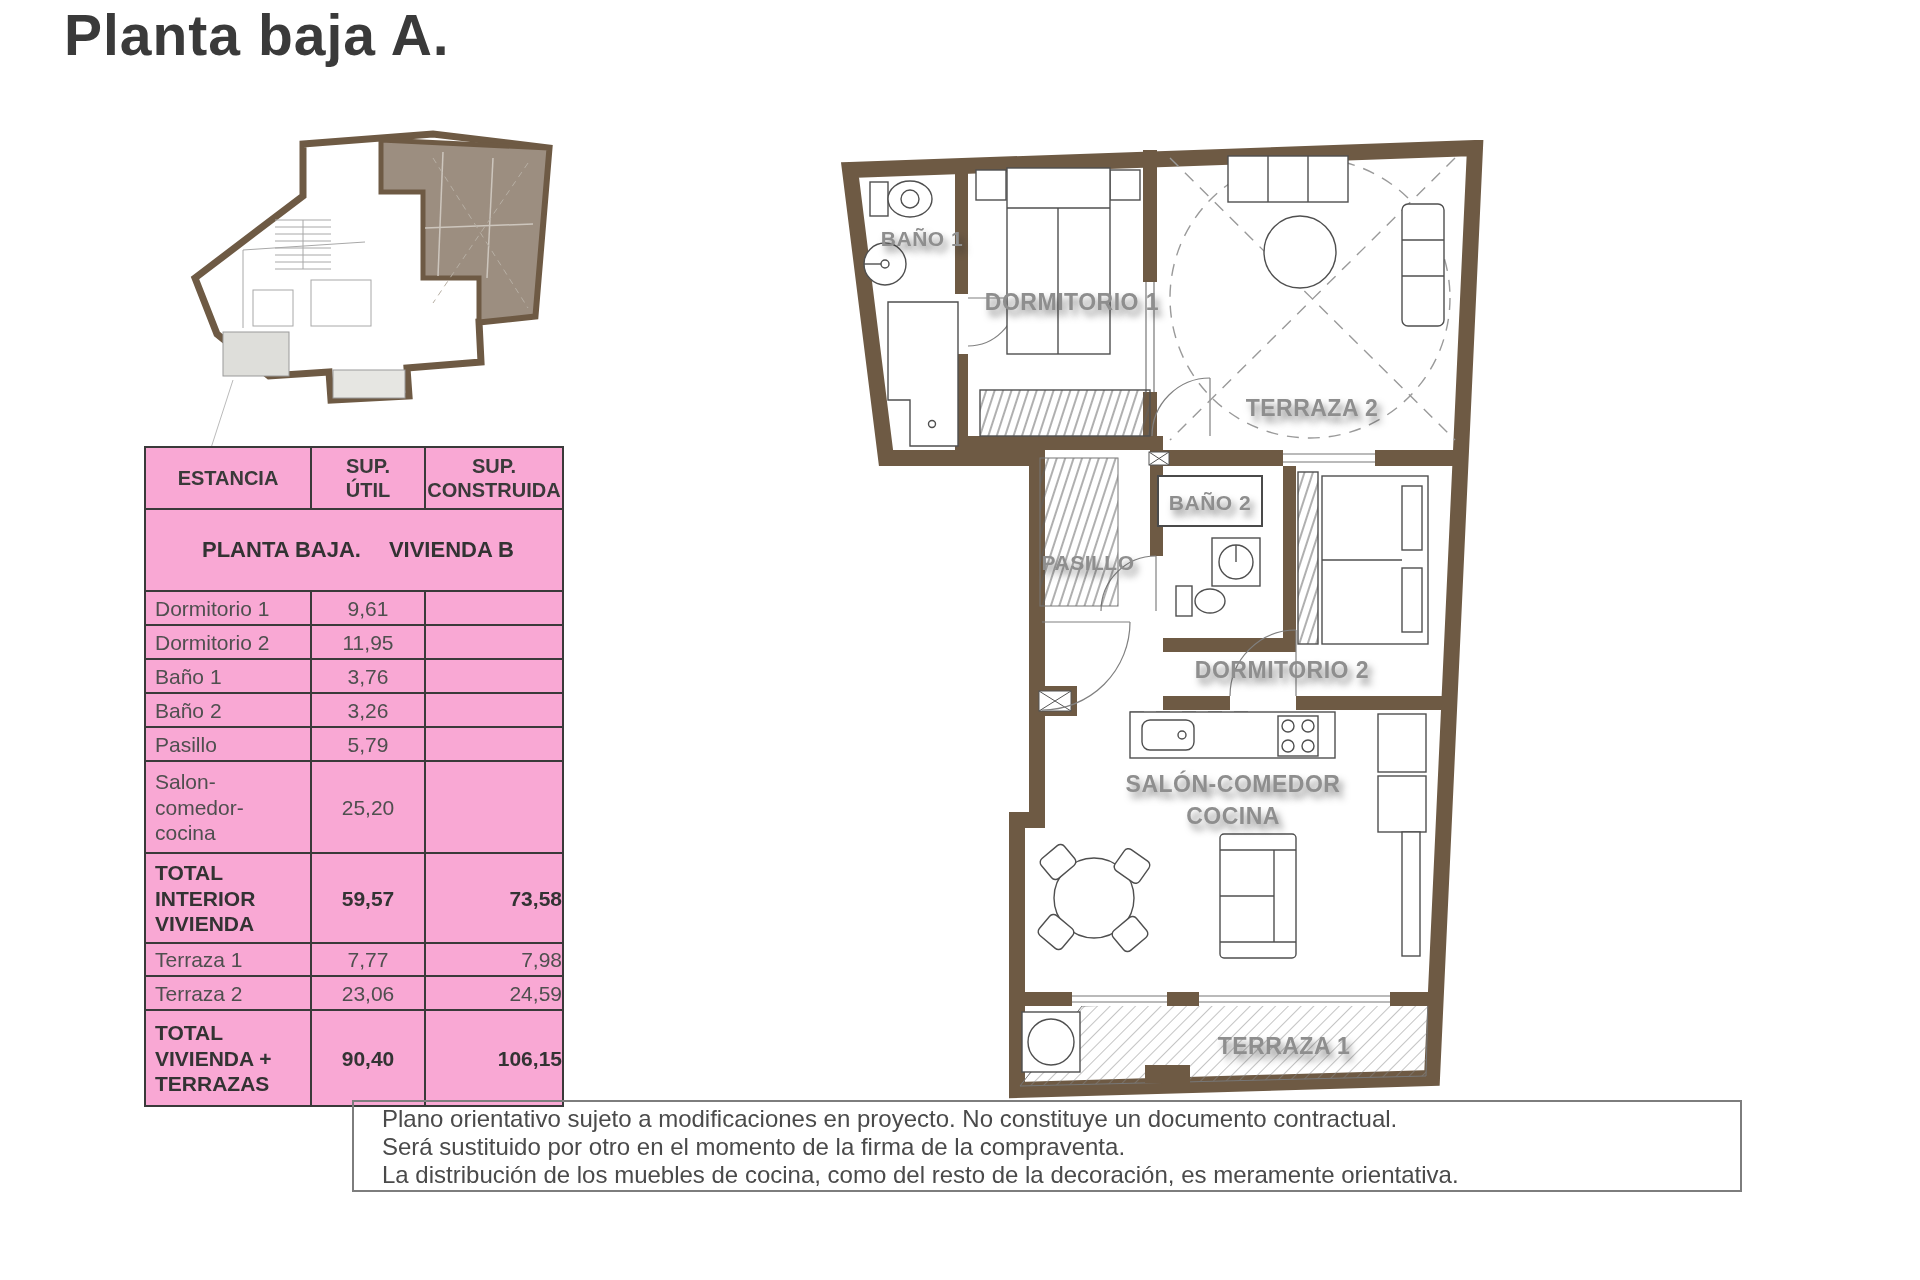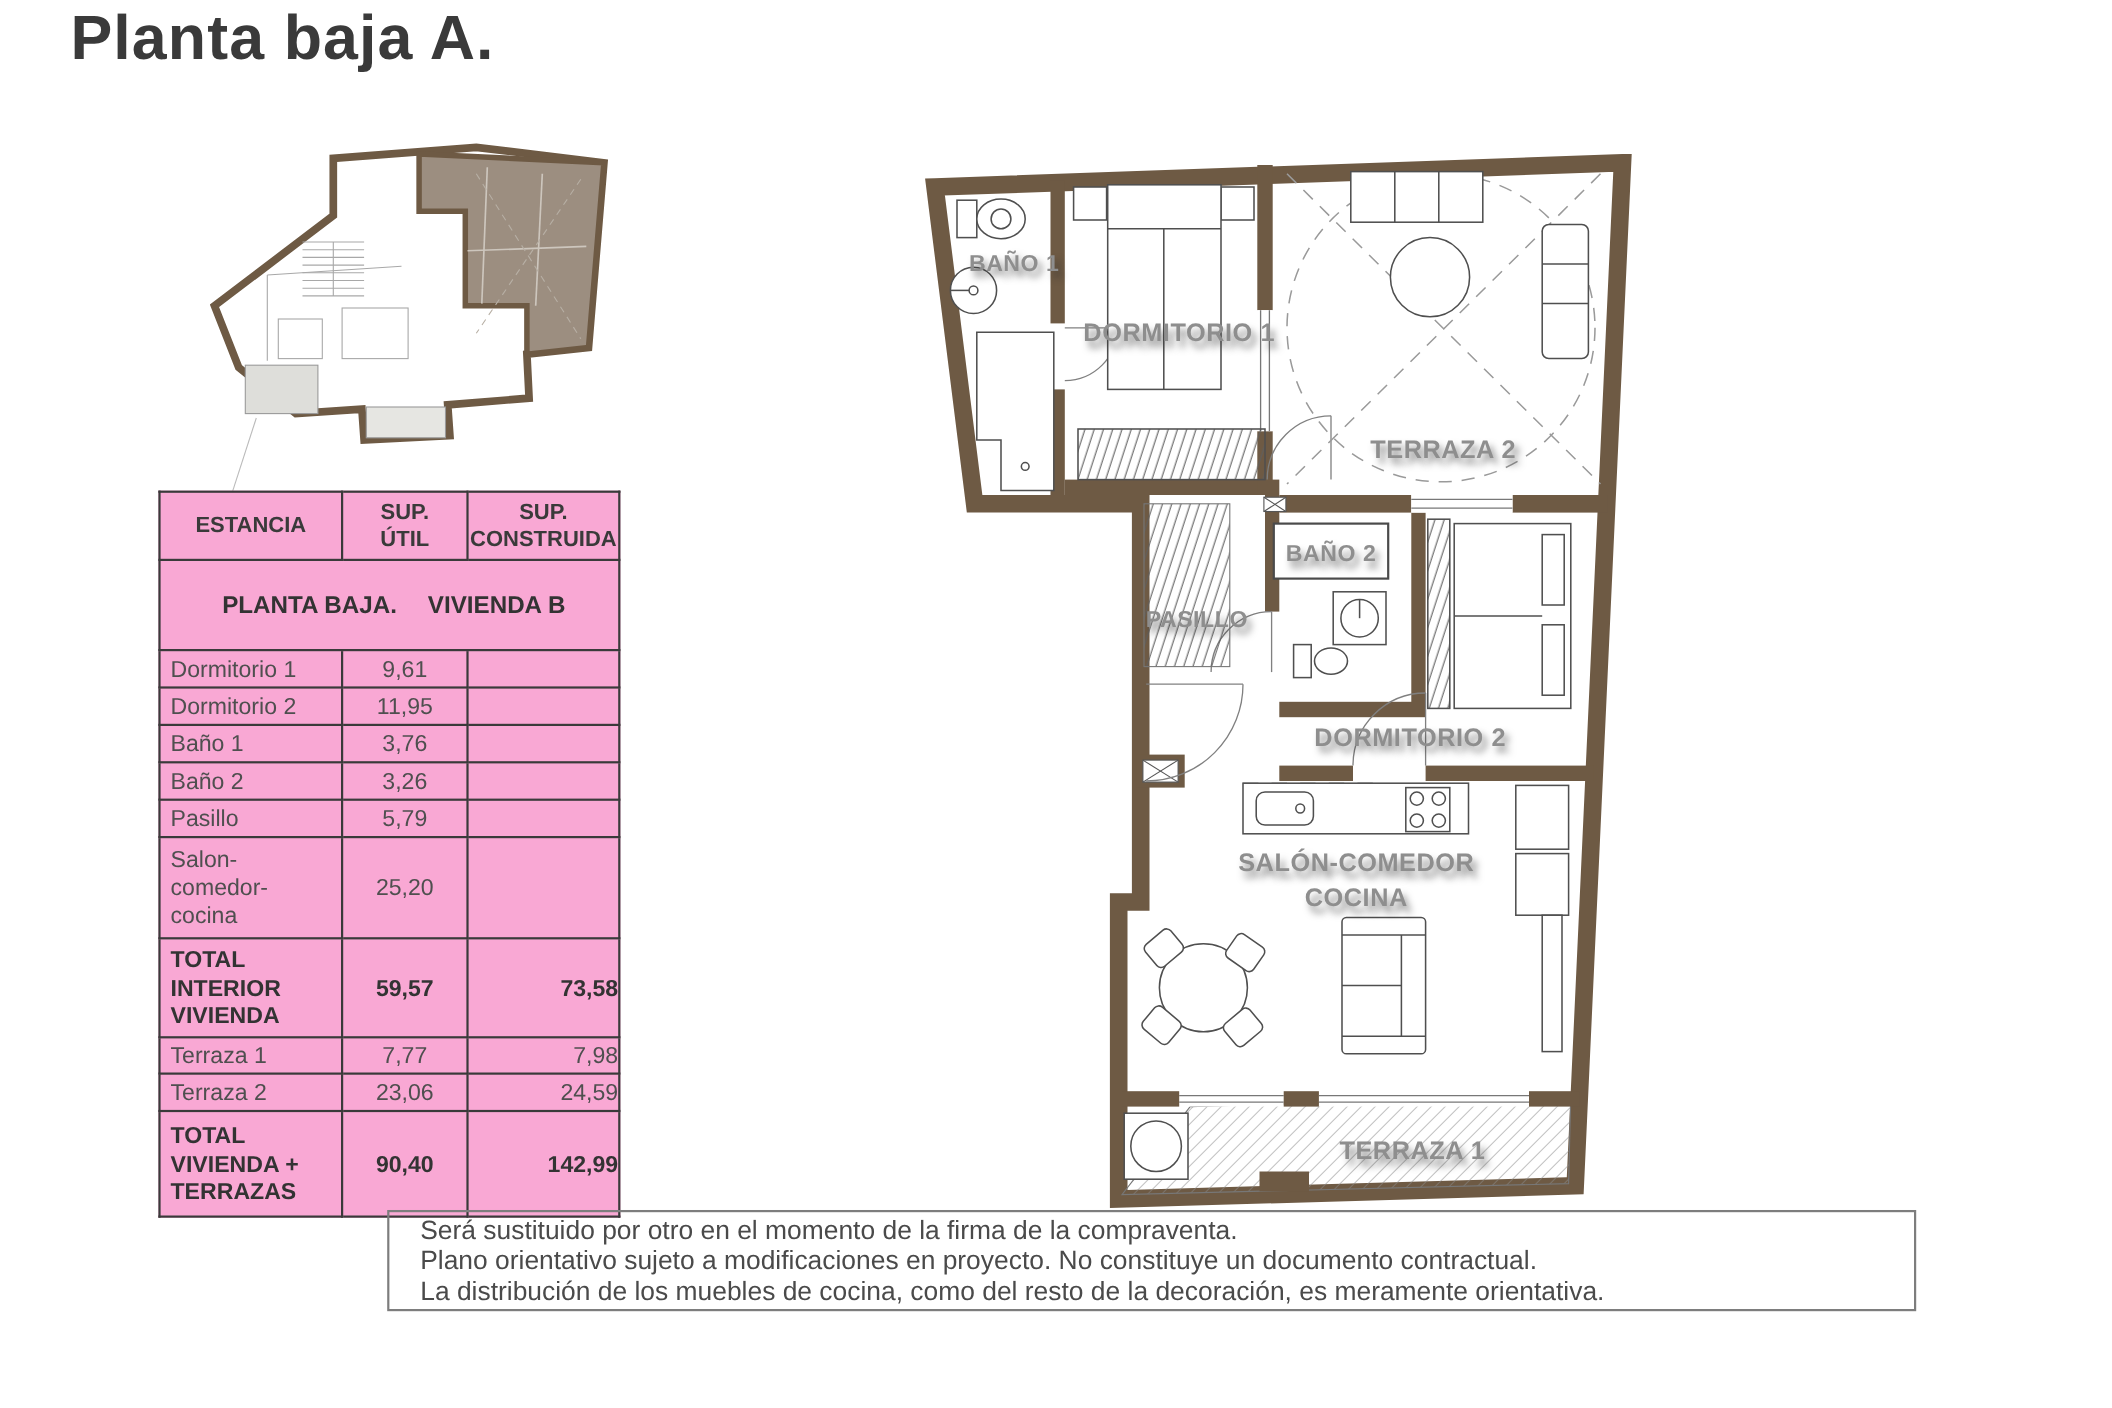--- a/index.html
+++ b/index.html
@@ -150,21 +150,21 @@
     <tr class="r">
       <td class="c1">Terraza 2</td>
       <td class="c2">23,06</td>
       <td class="c3">24,59</td>
     </tr>
     <tr class="totv bold">
       <td class="c1">TOTAL
 VIVIENDA +
 TERRAZAS</td>
       <td class="c2">90,40</td>
-      <td class="c3">142,99</td>
+      <td class="c3">106,15</td>
     </tr>
   </tbody>
     </table>
 
   <svg id="mainplan" width="660" height="960" viewBox="0 0 660 960">
     <defs>
       <pattern id="hatch1" width="9" height="9" patternTransform="rotate(45)" patternUnits="userSpaceOnUse">
         <line x1="0" y1="0" x2="0" y2="9" stroke="#8a8a8a" stroke-width="1"></line>
       </pattern>
       <pattern id="slash1" width="8" height="16" patternTransform="rotate(18)" patternUnits="userSpaceOnUse">
@@ -385,18 +385,18 @@
       <text class="rlabel rl-sm" x="380" y="370">BAÑO 2</text>
       <text class="rlabel rl-sm" x="258" y="430">PASILLO</text>
       <text class="rlabel rl-big" x="452" y="538">DORMITORIO 2</text>
       <text class="rlabel rl-big" x="403" y="652">SALÓN-COMEDOR</text>
       <text class="rlabel rl-big" x="403" y="684">COCINA</text>
       <text class="rlabel rl-big" x="454" y="914">TERRAZA 1</text>
     </g>
   </svg>
 
   <div id="disclaimer">
+    <div class="dline">Plano orientativo sujeto a modificaciones en proyecto. No constituye un documento contractual.</div>
     <div class="dline">Será sustituido por otro en el momento de la firma de la compraventa.</div>
-    <div class="dline">Plano orientativo sujeto a modificaciones en proyecto. No constituye un documento contractual.</div>
     <div class="dline">La distribución de los muebles de cocina, como del resto de la decoración, es meramente orientativa.</div>
   </div>
 
 </div>
 
 </body></html>

